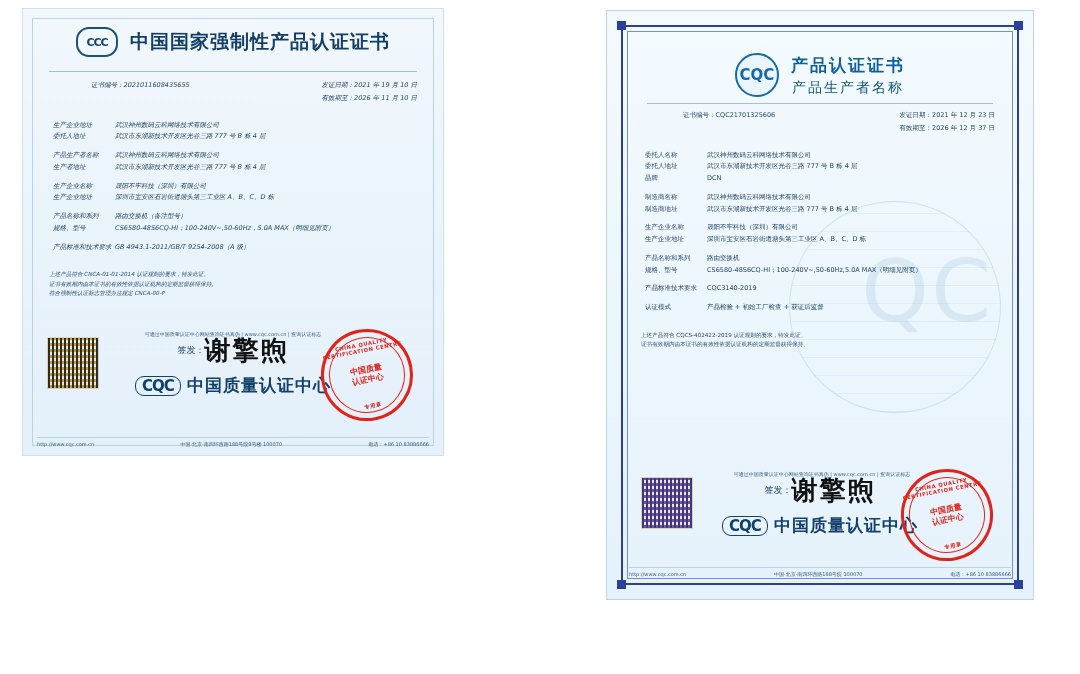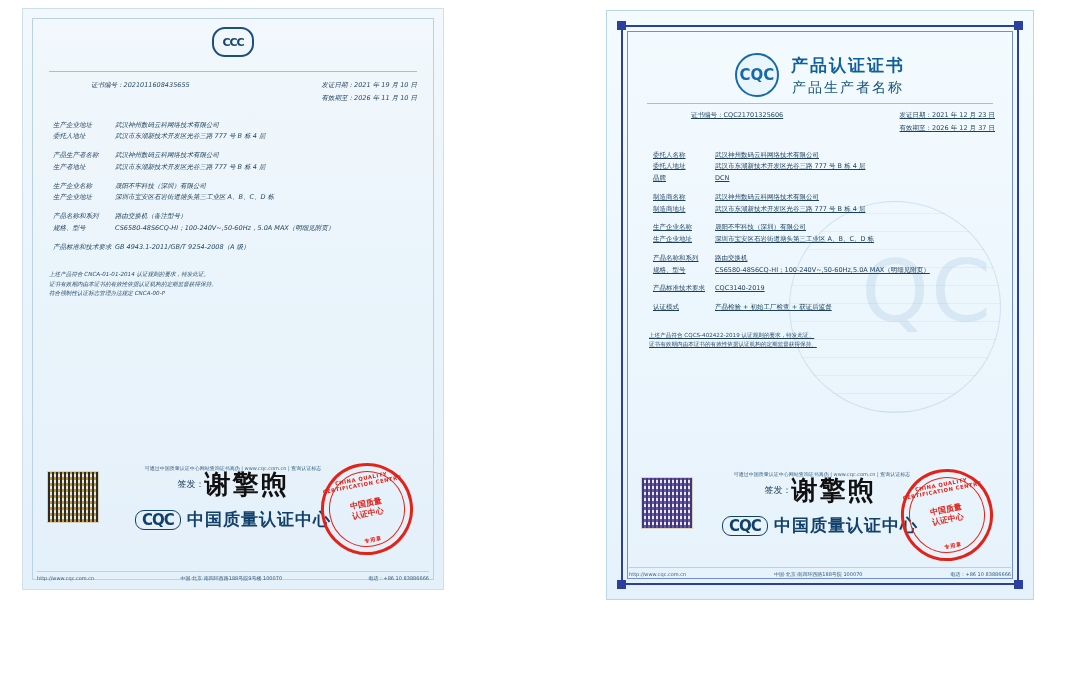--- a/index.html
+++ b/index.html
@@ -17,21 +17,21 @@
     height: 674px;
     background: #ffffff;
   }
 
   
   .cert1 {
     position: absolute;
     left: 22px;
     top: 8px;
     width: 422px;
-    height: 582px;
+    height: 448px;
     background: linear-gradient(180deg, #f2f8fc 0%, #eaf4fb 45%, #e4f0fa 100%);
     border: 1px solid #cfe0ec;
     box-sizing: border-box;
   }
   .cert1 .inner {
     position: absolute;
     left: 9px; top: 9px; right: 9px; bottom: 9px;
     border: 1px solid #b9d3e4;
     box-sizing: border-box;
   }
@@ -292,25 +292,24 @@
     margin-top: 2px;
   }
   .c2-rule {
     position: absolute;
     left: 40px; right: 40px; top: 92px;
     height: 1px;
     background: #9dc2da;
   }
   .c2-body {
     position: absolute;
-    left: 42px; right: 38px; top: 100px;
+    left: 34px; right: 38px; top: 100px;
     font-size: 6.5px;
     color: #1d3f5e;
     line-height: 1.5;
-    text-decoration: underline;
   }
   .watermark {
     position: absolute;
     right: 40px;
     top: 230px;
     font-size: 86px;
     font-weight: normal;
     color: rgba(120, 170, 205, 0.18);
     letter-spacing: 2px;
     pointer-events: none;
@@ -352,20 +351,21 @@
 </head>
 <body>
 
 <div class="page">
 
   <div class="cert1">
     <div class="inner"></div>
 
     <div class="c1-head">
       <div class="ccc-badge">CCC</div>
+      <div class="c1-title">中国国家强制性产品认证证书</div>
     </div>
     <div class="c1-rule"></div>
 
     <div class="c1-body">
       <div class="c1-numrow">
         <div class="left">
           <span>证书编号：</span><span>2021011608435655</span>
         </div>
         <div class="right">
           <div><span>发证日期：</span><span>2021 年 19 月 10 日</span></div>

